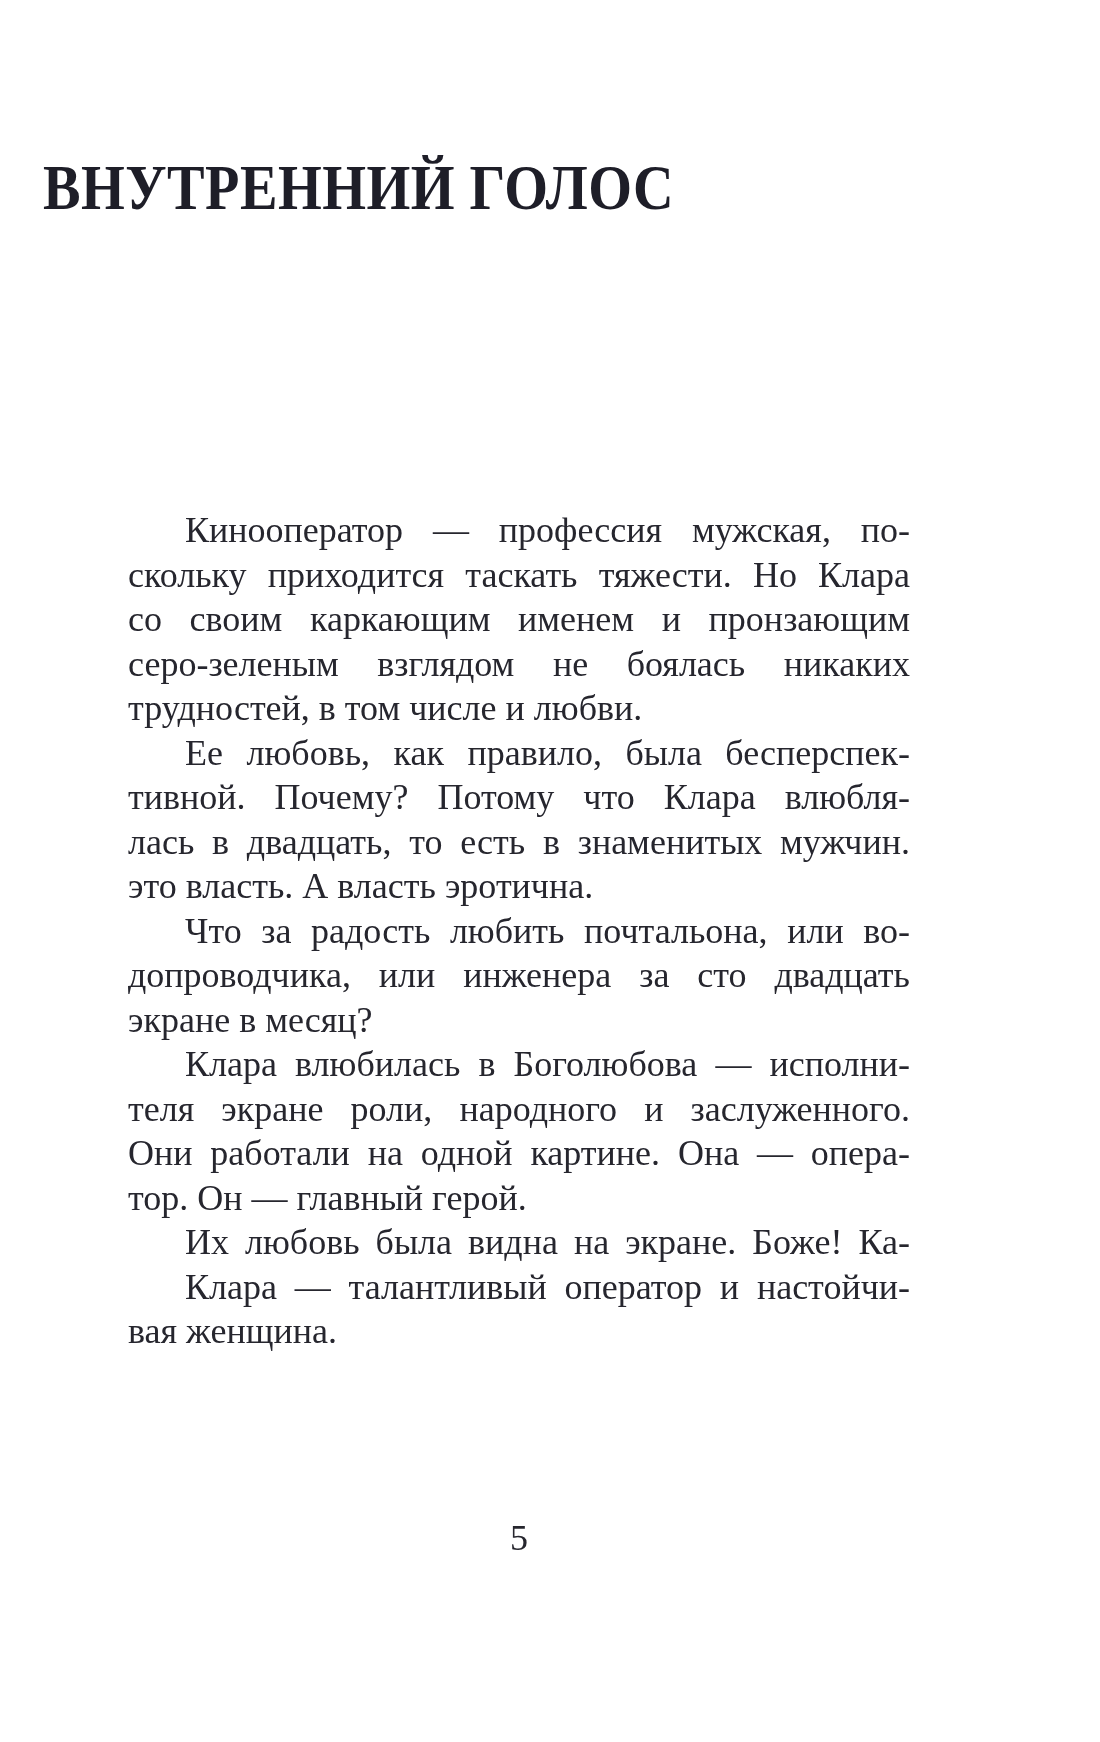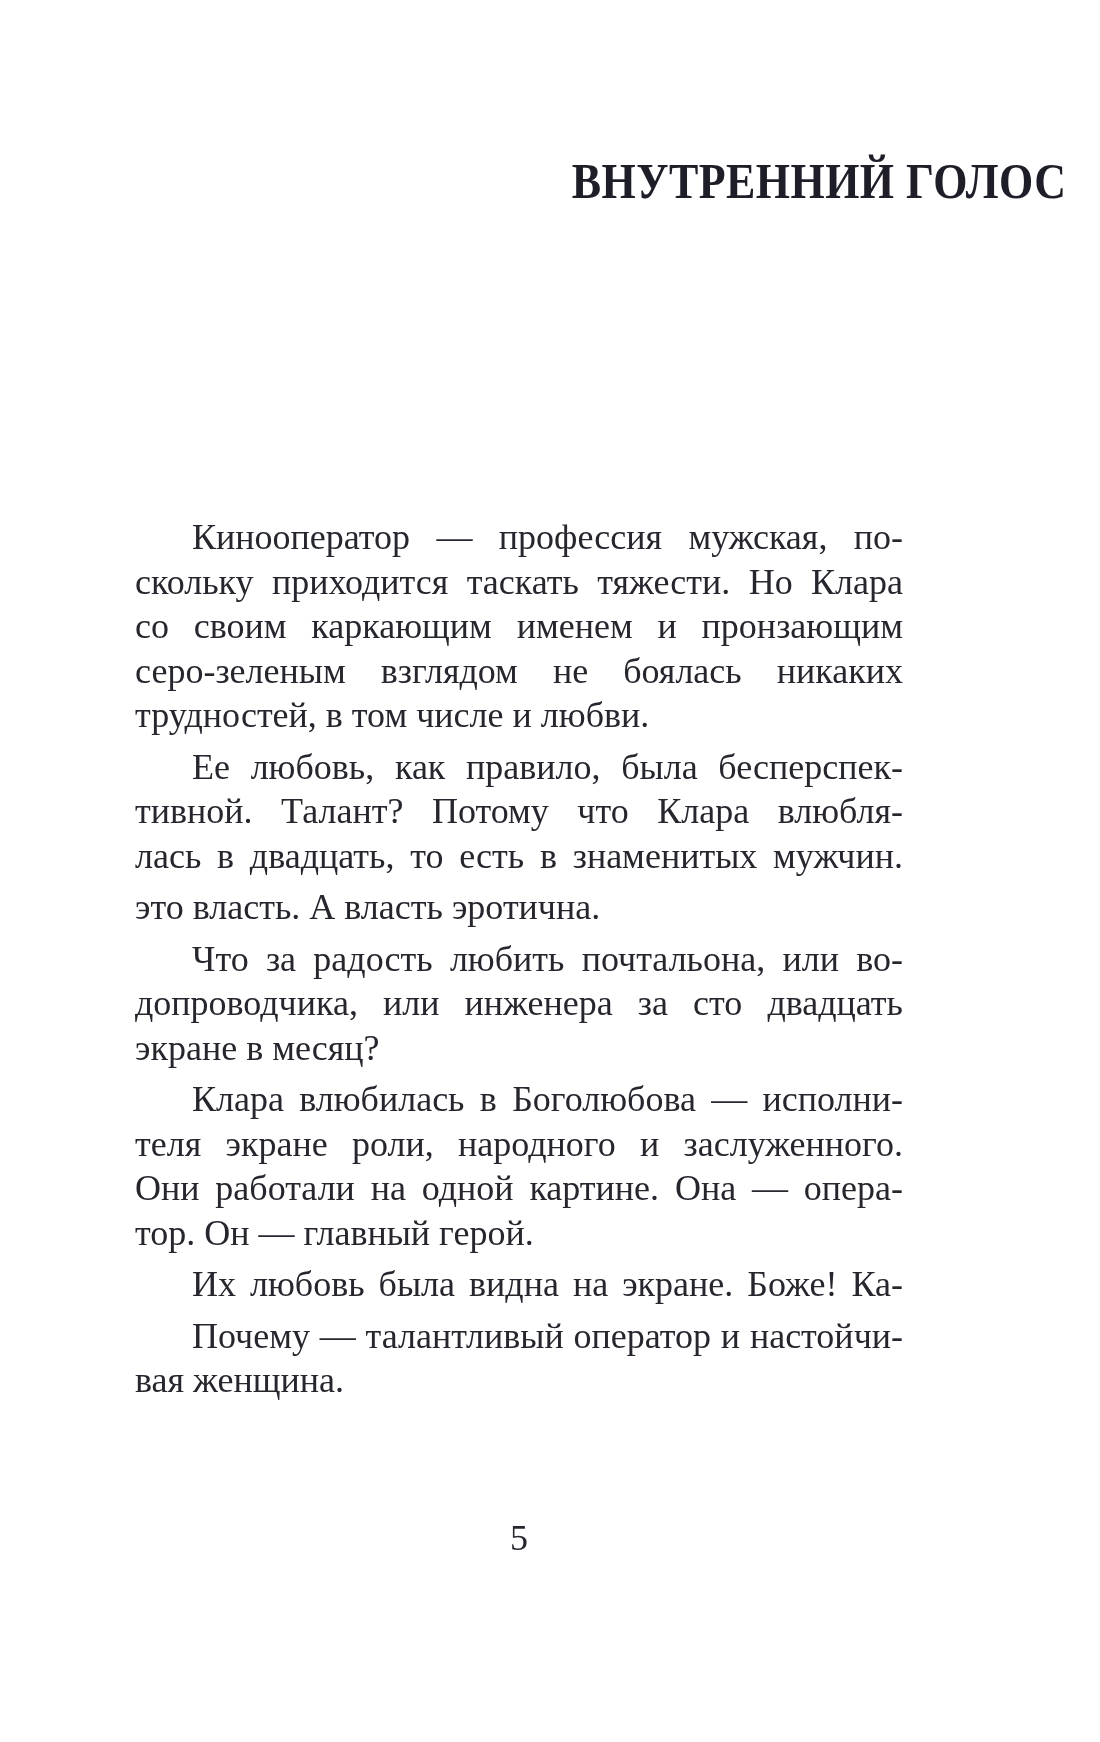--- a/index.html
+++ b/index.html
@@ -14,41 +14,41 @@
     background: #ffffff;
     font-family: "Liberation Serif", "DejaVu Serif", serif;
     color: #26262e;
     overflow: hidden;
   }
   .chapter-title {
     position: absolute;
     top: 156px;
     left: 0;
     width: 1100px;
-    text-align: right;
+    text-align: left;
     font-weight: bold;
-    font-size: 50px;
+    font-size: 64px;
     line-height: 1.0;
     color: #1e1e28;
     letter-spacing: 0.5px;
   }
   .chapter-title .squeeze {
     display: inline-block;
     transform: scaleX(0.88);
     transform-origin: 50% 50%;
   }
   .body-text {
     position: absolute;
     top: 508px;
     left: 128px;
     width: 782px;
     font-size: 36px;
     line-height: 44.5px;
   }
-  .paragraph { margin: 7px; padding: 0; }
+  .paragraph { margin: 0; padding: 0; }
   .line {
     text-align: justify;
     text-align-last: justify;
     white-space: normal;
   }
   .line.end {
     text-align: right;
     text-align-last: left;
   }
   .line.indent {
@@ -79,21 +79,21 @@
     <div class="paragraph">
       <div class="line indent">Кинооператор — профессия мужская, по-</div>
       <div class="line">скольку приходится таскать тяжести. Но Клара</div>
       <div class="line">со своим каркающим именем и пронзающим</div>
       <div class="line">серо-зеленым взглядом не боялась никаких</div>
       <div class="line end">трудностей, в том числе и любви.</div>
     </div>
 
     <div class="paragraph">
       <div class="line indent">Ее любовь, как правило, была бесперспек-</div>
-      <div class="line">тивной. Талант? Потому что Клара влюбля-</div>
+      <div class="line">тивной. Почему? Потому что Клара влюбля-</div>
       <div class="line">лась в двадцать, то есть в знаменитых мужчин.</div>
     </div>
 
     <div class="paragraph">
       <div class="line end">это власть. А власть эротична.</div>
     </div>
 
     <div class="paragraph">
       <div class="line indent">Что за радость любить почтальона, или во-</div>
       <div class="line">допроводчика, или инженера за сто двадцать</div>
@@ -105,21 +105,21 @@
       <div class="line">теля экране роли, народного и заслуженного.</div>
       <div class="line">Они работали на одной картине. Она — опера-</div>
       <div class="line end">тор. Он — главный герой.</div>
     </div>
 
     <div class="paragraph">
       <div class="line indent">Их любовь была видна на экране. Боже! Ка-</div>
     </div>
 
     <div class="paragraph">
-      <div class="line indent">Почему — талантливый оператор и настойчи-</div>
+      <div class="line indent">Клара — талантливый оператор и настойчи-</div>
       <div class="line end">вая женщина.</div>
     </div>
 
   </div>
 
   <div class="page-number">5</div>
 
 </div>
 
 </body></html>

